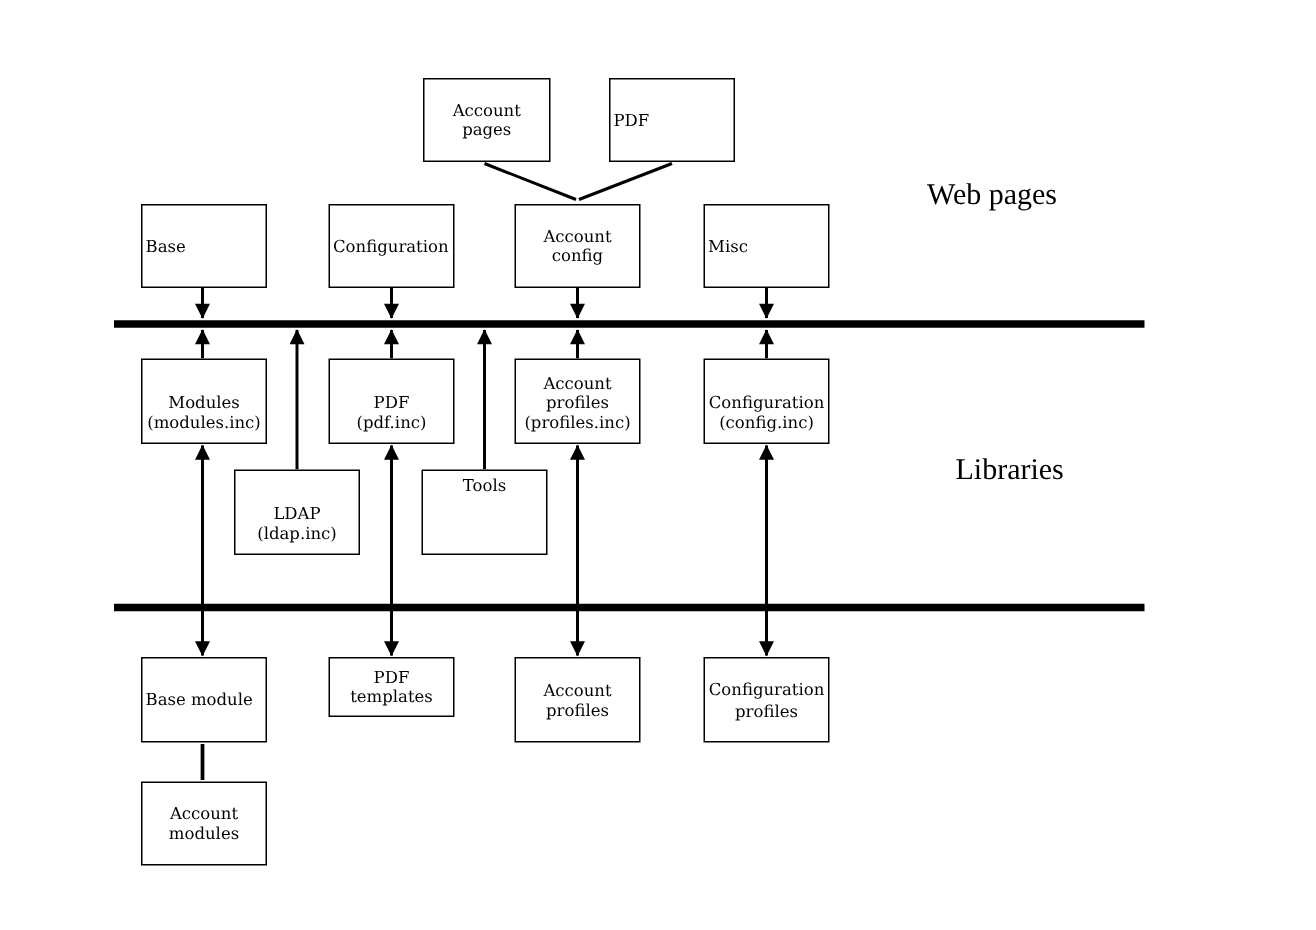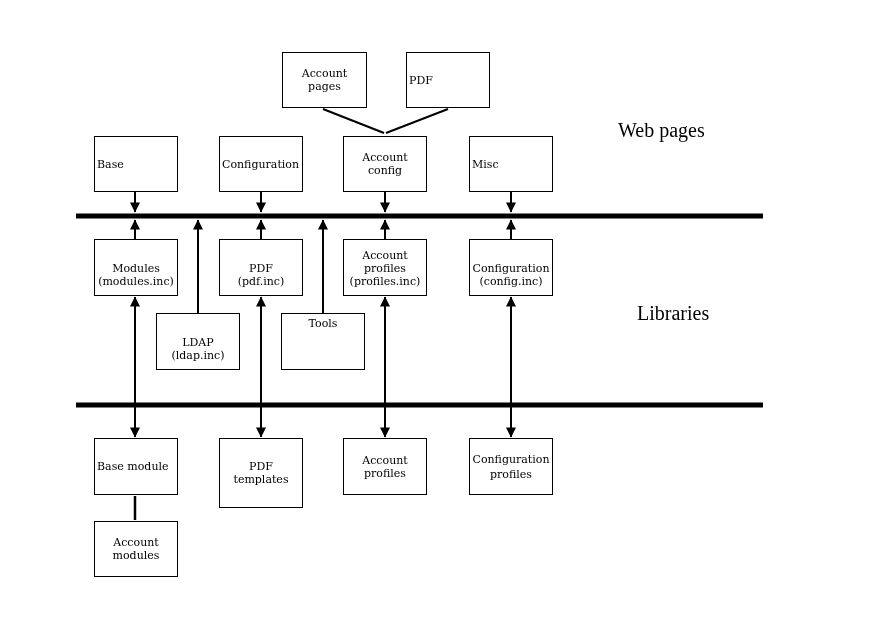--- a/index.html
+++ b/index.html
@@ -123,21 +123,21 @@
     <span>LDAP</span>
     <span>(ldap.inc)</span>
   </div>
   <div class="box three-line" style="left:281px;top:313px;width:84px;height:57px;">
     <span>Tools</span>
   </div>
 
   <div class="box" style="left:94px;top:438px;width:84px;height:57px;">
     <span>Base module</span>
   </div>
-  <div class="box" style="left:219px;top:438px;width:84px;height:70px;">
+  <div class="box" style="left:219px;top:438px;width:84px;height:40px;">
     <span>PDF templates</span>
   </div>
   <div class="box" style="left:343px;top:438px;width:84px;height:57px;">
     <span>Account profiles</span>
   </div>
   <div class="box" style="left:469px;top:438px;width:84px;height:57px;">
     <span class="wrap2">Configuration profiles</span>
   </div>
 
   <div class="box" style="left:94px;top:521px;width:84px;height:56px;">

